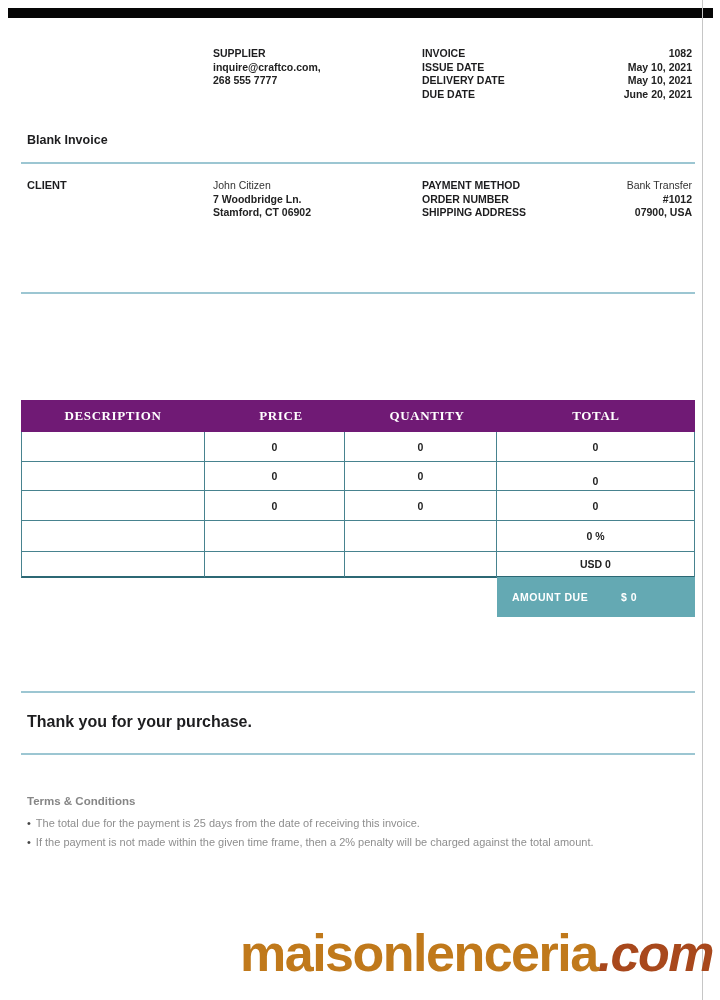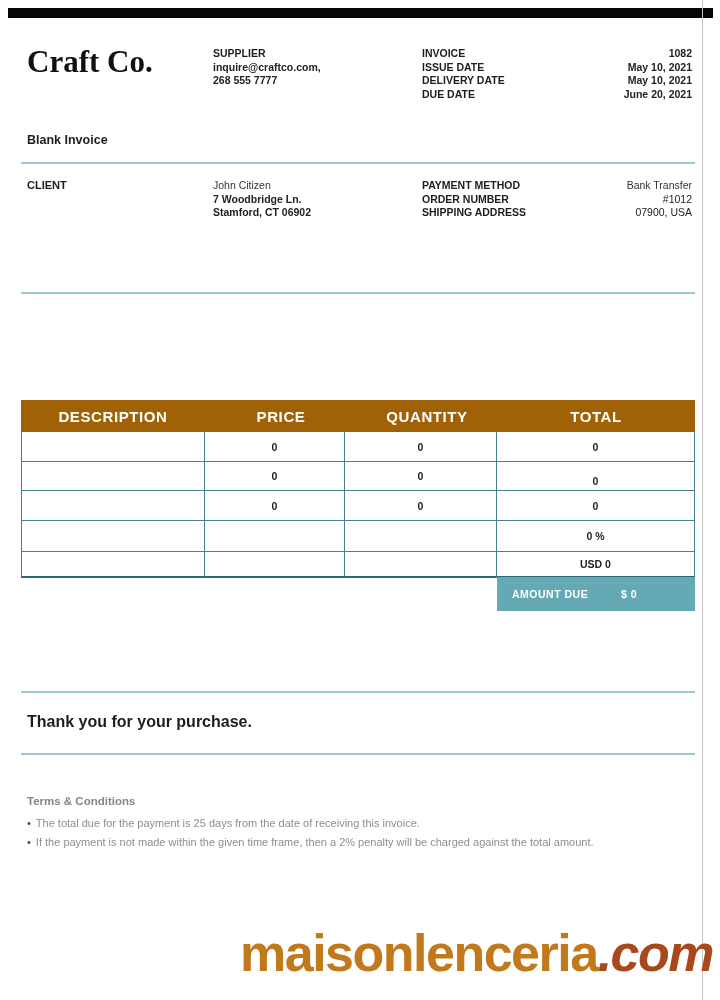--- a/index.html
+++ b/index.html
@@ -29,38 +29,38 @@
   .d3{top:691px;}
   .d4{top:753px;}
 
   
   .client-label{position:absolute;left:27px;top:179px;font-size:11px;font-weight:bold;}
   .client-lines{position:absolute;left:213px;top:179px;font-size:10.5px;line-height:13.5px;}
   .client-lines .reg{font-weight:400;color:#333;}
   .client-lines .bold{font-weight:bold;color:#222;}
   .client-meta{position:absolute;left:402px;top:179px;width:290px;font-size:10.5px;line-height:13.5px;}
   .client-meta .m-val.reg{font-weight:400;color:#333;}
-  .client-meta .m-val.bold{font-weight:normal;color:#222;}
+  .client-meta .m-val.bold{font-weight:bold;color:#222;}
 
   
   .items-table{position:absolute;left:21px;top:400px;width:674px;}
   .t-row{display:flex;box-sizing:border-box;}
   .cell{box-sizing:border-box;display:flex;align-items:center;justify-content:center;
     font-size:10.5px;color:#222;font-weight:600;background:#fff;
     border-right:1px solid #47838f;border-bottom:1px solid #47838f;}
   .t-row .cell:first-child{border-left:1px solid #47838f;}
   .c1{width:184px;} .c2{width:140px;} .c3{width:152px;} .c4{width:198px;}
   .t-head{display:flex;background:#64a9b3;height:32px;}
   .h-cell{box-sizing:border-box;display:flex;align-items:center;justify-content:center;
-    color:#ffffff;font-weight:bold;font-size:15px;letter-spacing:0.6px;background:#a16207;border:none;}
+    color:#ffffff;font-weight:bold;font-size:13px;letter-spacing:0.6px;background:#701a75;border:none;font-family:Liberation Serif, serif;}
   .r1 .cell{height:30px;} .r2 .cell{height:29px;} .r3 .cell{height:30px;}
   .r4 .cell{height:31px;} .r5 .cell{height:26px;}
   .r2 .cell.low{align-items:flex-end;padding-bottom:3px;}
   .r5 .cell{border-bottom:2px solid #2c6874;}
-  .amount-due{position:absolute;left:497px;top:577px;width:198px;height:34px;
+  .amount-due{position:absolute;left:497px;top:577px;width:198px;height:40px;
     background:#64a9b3;color:#ffffff;display:flex;align-items:center;
     justify-content:space-between;box-sizing:border-box;padding:0 58px 0 15px;
     font-size:10.5px;font-weight:bold;letter-spacing:0.5px;}
 
   .thank-you{position:absolute;left:27px;top:713px;font-size:16px;font-weight:bold;}
 
   
   .terms{position:absolute;left:27px;top:795px;width:600px;color:#8e8e8e;}
   .terms-title{font-size:11.5px;font-weight:bold;color:#868686;margin-bottom:7px;}
   .term-item{font-size:11px;line-height:18.5px;display:flex;}
@@ -73,21 +73,20 @@
   .wm-tld{color:#a8481c;font-style:italic;}
 </style>
 </head>
 <body>
 
 <div class="page">
 
   <div class="top-bar"></div>
   <div class="page-edge"></div>
 
-  <div class="logo">Craft Co.</div>
 
   <div class="supplier">
     <div class="lbl">SUPPLIER</div>
     <div class="val">inquire@craftco.com,</div>
     <div class="val">268 555 7777</div>
   </div>
 
   <div class="meta">
     <div class="meta-row">
       <span class="m-lbl">INVOICE</span>

